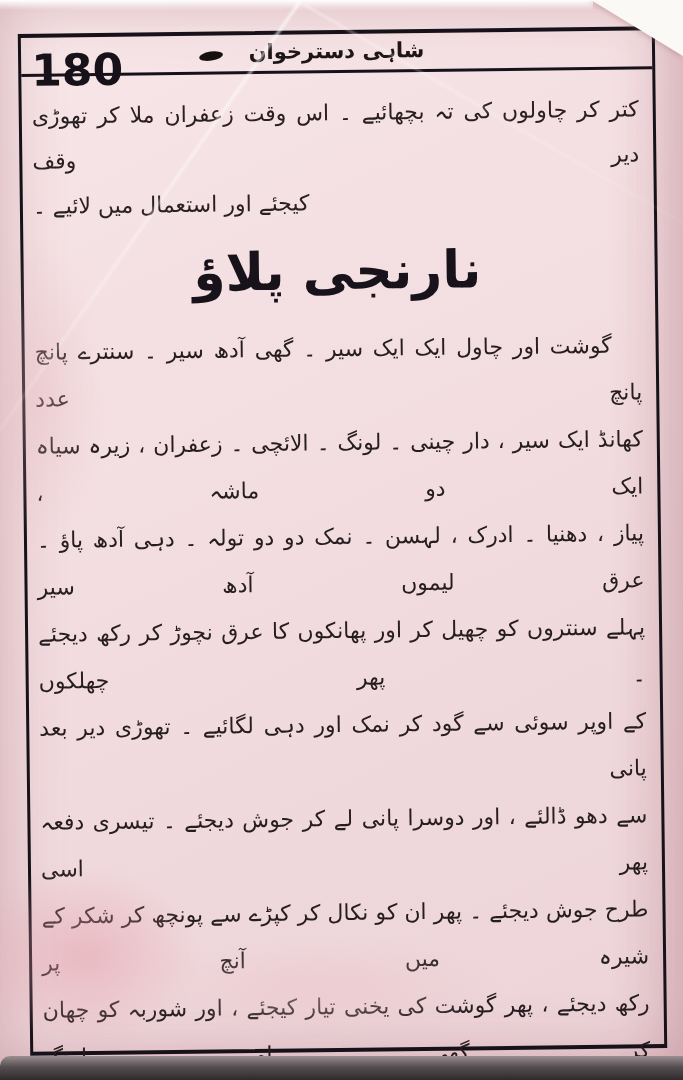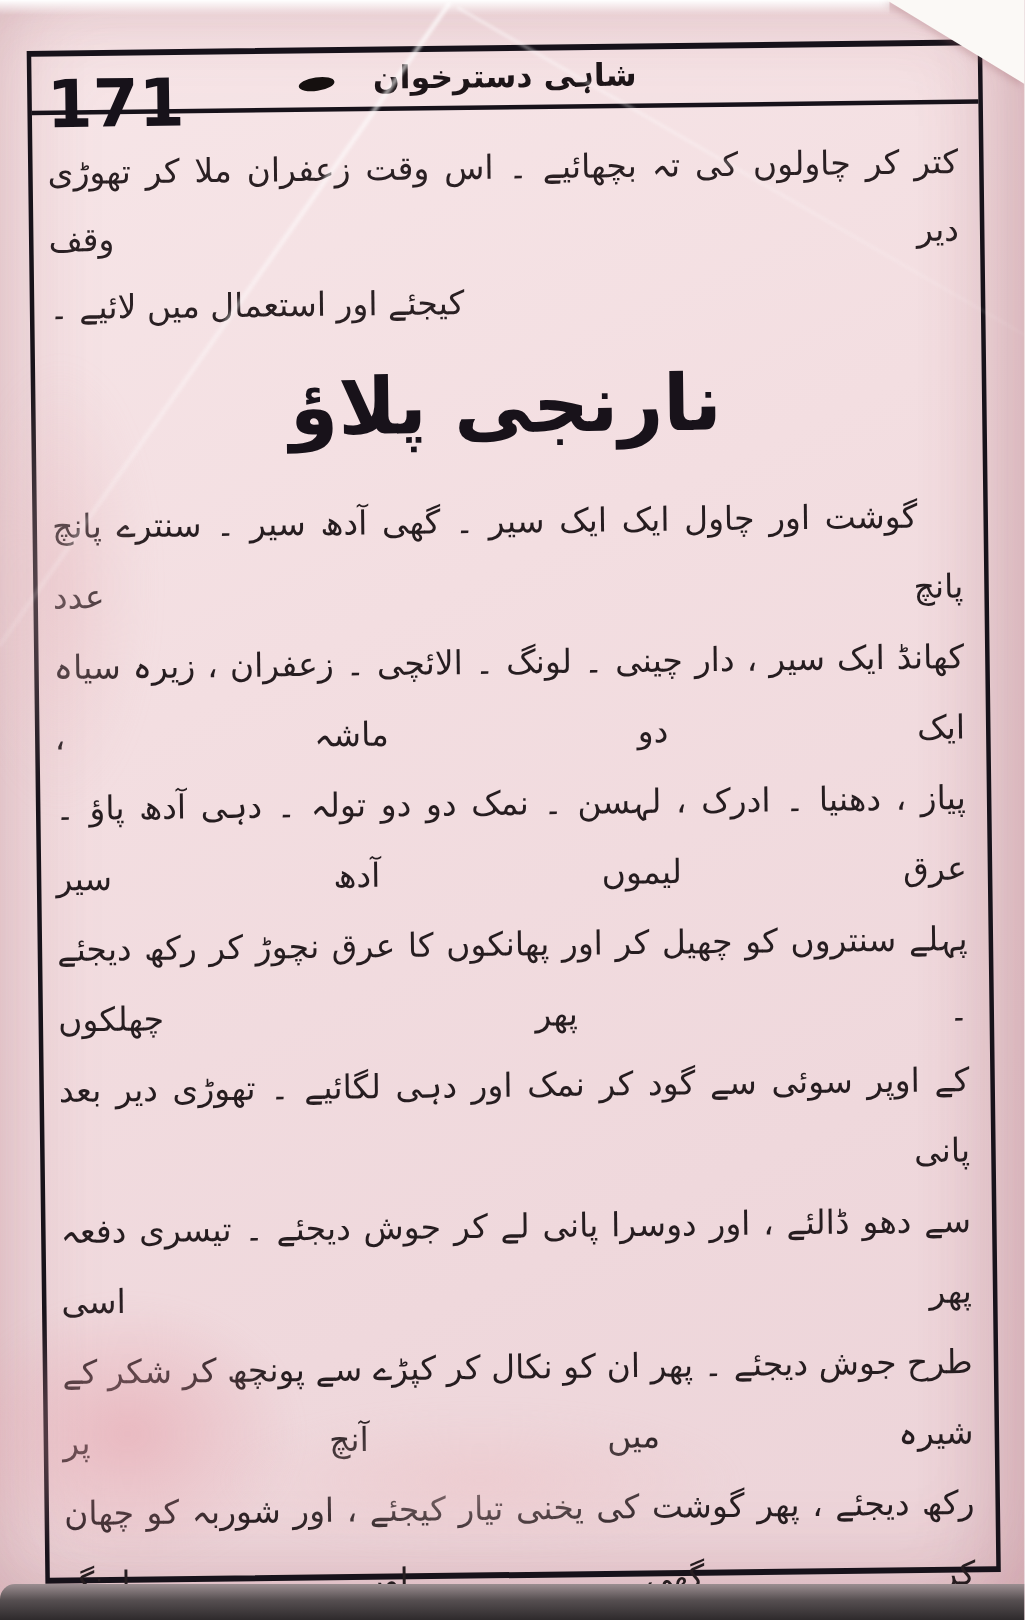--- a/index.html
+++ b/index.html
@@ -94,21 +94,21 @@
   <div class="crease2"></div>
   <div class="stain stain-bl"></div>
   <div class="stain stain-bc"></div>
   <div class="stain stain-tl"></div>
   <div class="top-edge"></div>
 
   <div class="frame">
     <div class="book-title">شاہی دسترخوان</div>
     <div class="header-smudge"></div>
     <div class="header-rule"></div>
-    <div class="page-number">171</div>
+    <div class="page-number">180</div>
 
     <div class="content">
       <p class="intro-line">کتر کر چاولوں کی تہ بچھائیے ۔ اس وقت زعفران ملا کر تھوڑی دیر وقف</p>
       <p class="intro-line tail">کیجئے اور استعمال میں لائیے ۔</p>
 
       <h1 class="recipe-title">نارنجی پلاؤ</h1>
 
       <p class="body-line indent">گوشت اور چاول ایک ایک سیر ۔ گھی آدھ سیر ۔ سنترے پانچ پانچ عدد</p>
       <p class="body-line">کھانڈ ایک سیر ، دار چینی ۔ لونگ ۔ الائچی ۔ زعفران ، زیرہ سیاہ ایک دو ماشہ ،</p>
       <p class="body-line">پیاز ، دھنیا ۔ ادرک ، لہسن ۔ نمک دو دو تولہ ۔ دہی آدھ پاؤ ۔ عرق لیموں آدھ سیر</p>

